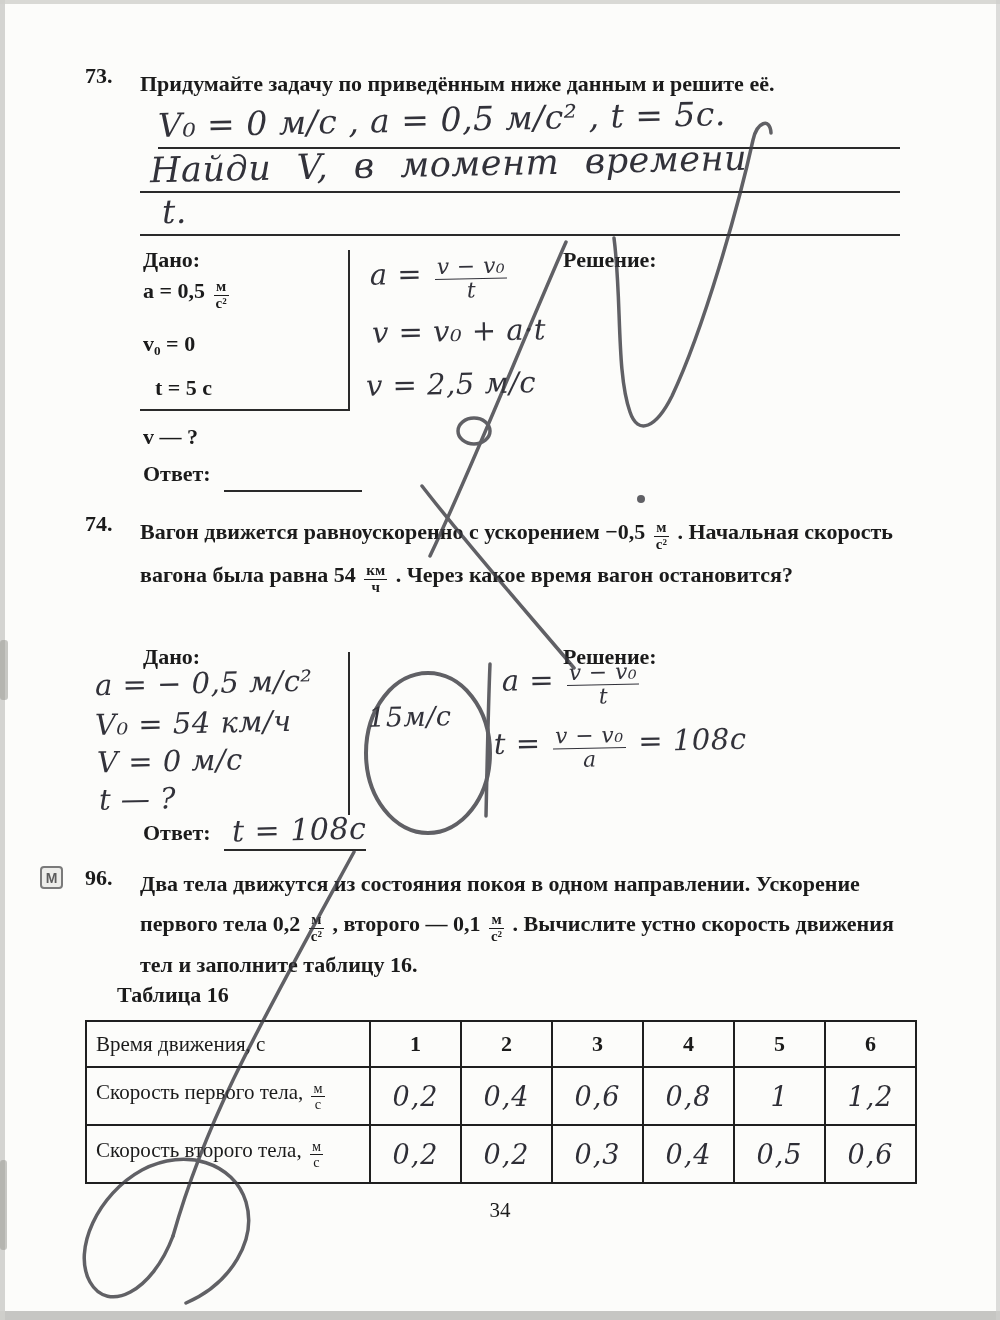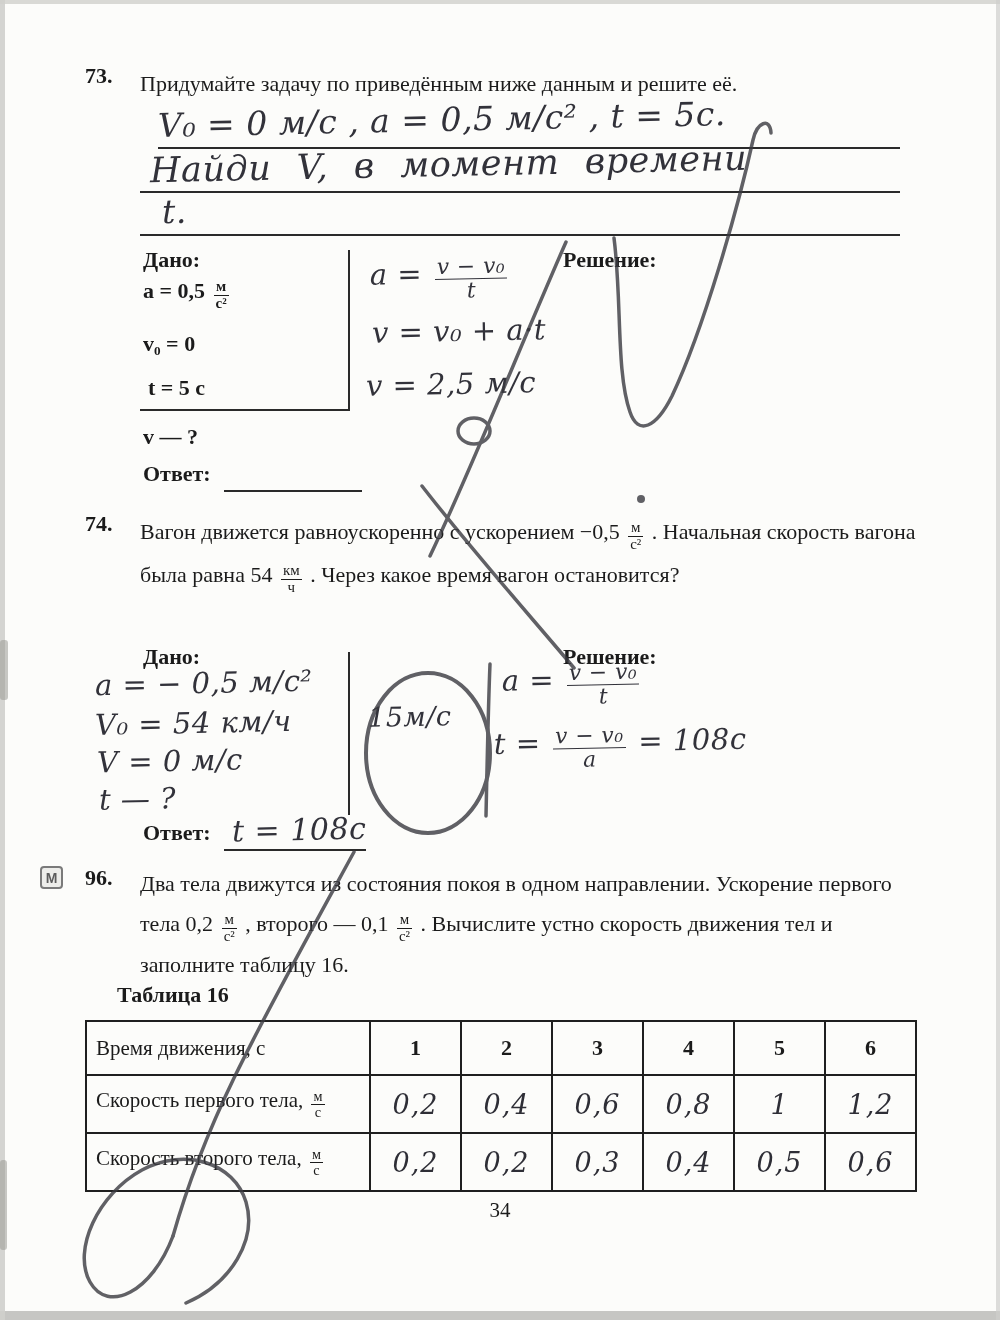--- a/index.html
+++ b/index.html
@@ -5,21 +5,21 @@
   * { box-sizing: border-box; }
   body { margin: 0; background: #e9e9e7; }
   .page {
     position: relative; width: 1000px; height: 1320px; margin: 0 auto;
     background: #fcfcfa; overflow: hidden;
     font-family: "Liberation Serif", "DejaVu Serif", serif; color: #1b1b1b;
   }
   
   .problem { position: absolute; }
   .pnum { position: absolute; left: 0; top: 1px; font-weight: bold; font-size: 22px; }
-  .ptext { margin-left: 55px; font-size: 22px; line-height: 43px; }
+  .ptext { margin-left: 55px; font-size: 22px; line-height: 43px; font-weight: bold; }
   .bold-label { position: absolute; font-weight: bold; font-size: 22px; }
   .printed-item { position: absolute; font-size: 22px; font-weight: bold; }
   
   .frac { display: inline-block; text-align: center; vertical-align: -0.45em; line-height: 1.05; margin: 0 3px; }
   .frac .fnum { display: block; border-bottom: 1.6px solid currentColor; padding: 0 2px; font-size: 0.68em; }
   .frac .fden { display: block; padding: 0 2px; font-size: 0.68em; }
   
   .rule { position: absolute; background: #2a2a2a; height: 1.8px; }
   .vrule { position: absolute; background: #2a2a2a; width: 1.8px; }
   
@@ -30,21 +30,21 @@
   }
   .hw .frac { vertical-align: -0.5em; }
   .hw .frac .fnum { font-size: 0.75em; }
   .hw .frac .fden { font-size: 0.75em; }
   
   .scribbles { position: absolute; left: 0; top: 0; z-index: 5; pointer-events: none; }
   
   .t16 { position: absolute; border-collapse: collapse; table-layout: fixed; width: 830px; font-size: 20px; }
   .t16 td { border: 2.2px solid #1f1f1f; text-align: center; vertical-align: middle; padding: 2px 4px; }
   .t16 td.lblcell { text-align: left; padding-left: 9px; font-size: 21px; }
-  .t16 tr.hdr td { height: 54px; }
+  .t16 tr.hdr td { height: 46px; }
   .t16 tr.vals td { height: 58px; }
   .t16 .colnum { font-weight: bold; font-size: 22px; }
   .t16 .hwval {
     font-family: "DejaVu Serif", serif; font-style: italic;
     color: #2e2e36; font-size: 27px; letter-spacing: 1px;
   }
   .ttl { position: absolute; font-weight: bold; font-size: 22px; }
   
   .marker {
     position: absolute; width: 23px; height: 23px; border: 2px solid #7a7a7a; border-radius: 4px;
@@ -76,21 +76,21 @@
   <div class="rule" style="left:140px; top:191px; width:760px;"></div>
   <div class="hw" style="left:162px; top:192px; font-size:33px;">t.</div>
   <div class="rule" style="left:140px; top:234px; width:760px;"></div>
 
   <div class="bold-label" style="left:143px; top:247px;">Дано:</div>
   <div class="printed-item" style="left:143px; top:278px;">
     <span>a = 0,5</span>
     <span class="frac"><span class="fnum">м</span><span class="fden">с²</span></span>
   </div>
   <div class="printed-item" style="left:143px; top:331px;">v₀ = 0</div>
-  <div class="printed-item" style="left:148px; top:375px;">t = 5 с</div>
+  <div class="printed-item" style="left:155px; top:375px;">t = 5 с</div>
   <div class="rule" style="left:140px; top:409px; width:208px;"></div>
   <div class="printed-item" style="left:143px; top:424px;">v — ?</div>
   <div class="bold-label" style="left:143px; top:461px;">Ответ:</div>
   <div class="rule" style="left:224px; top:490px; width:138px;"></div>
 
   <div class="vrule" style="left:348px; top:250px; height:161px;"></div>
   <div class="bold-label" style="left:563px; top:247px;">Решение:</div>
 
   <div class="hw" style="left:370px; top:256px; font-size:29px;">
     <span>a =</span>

